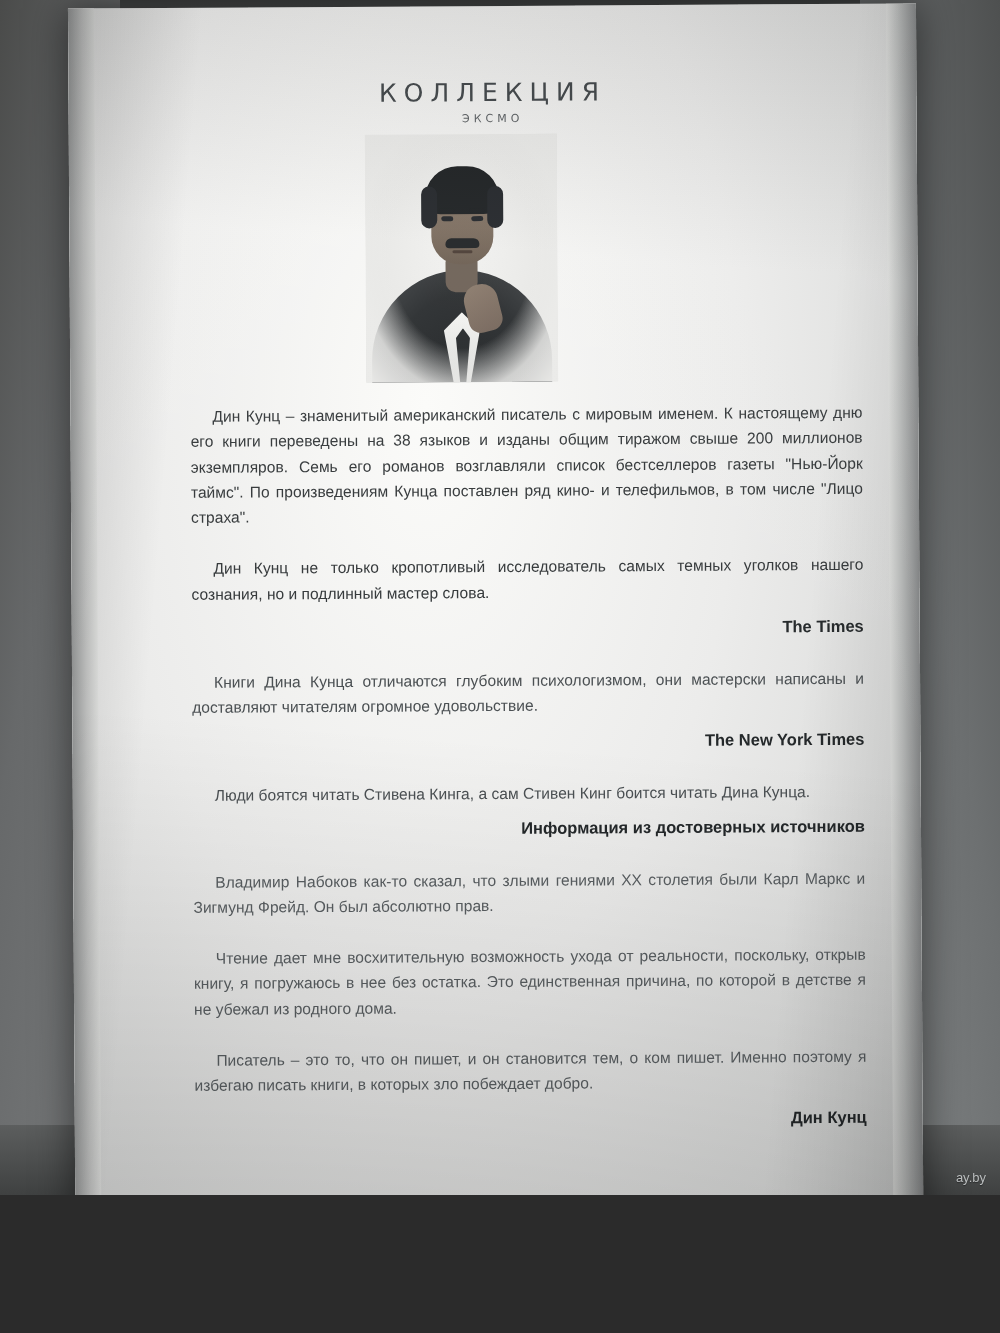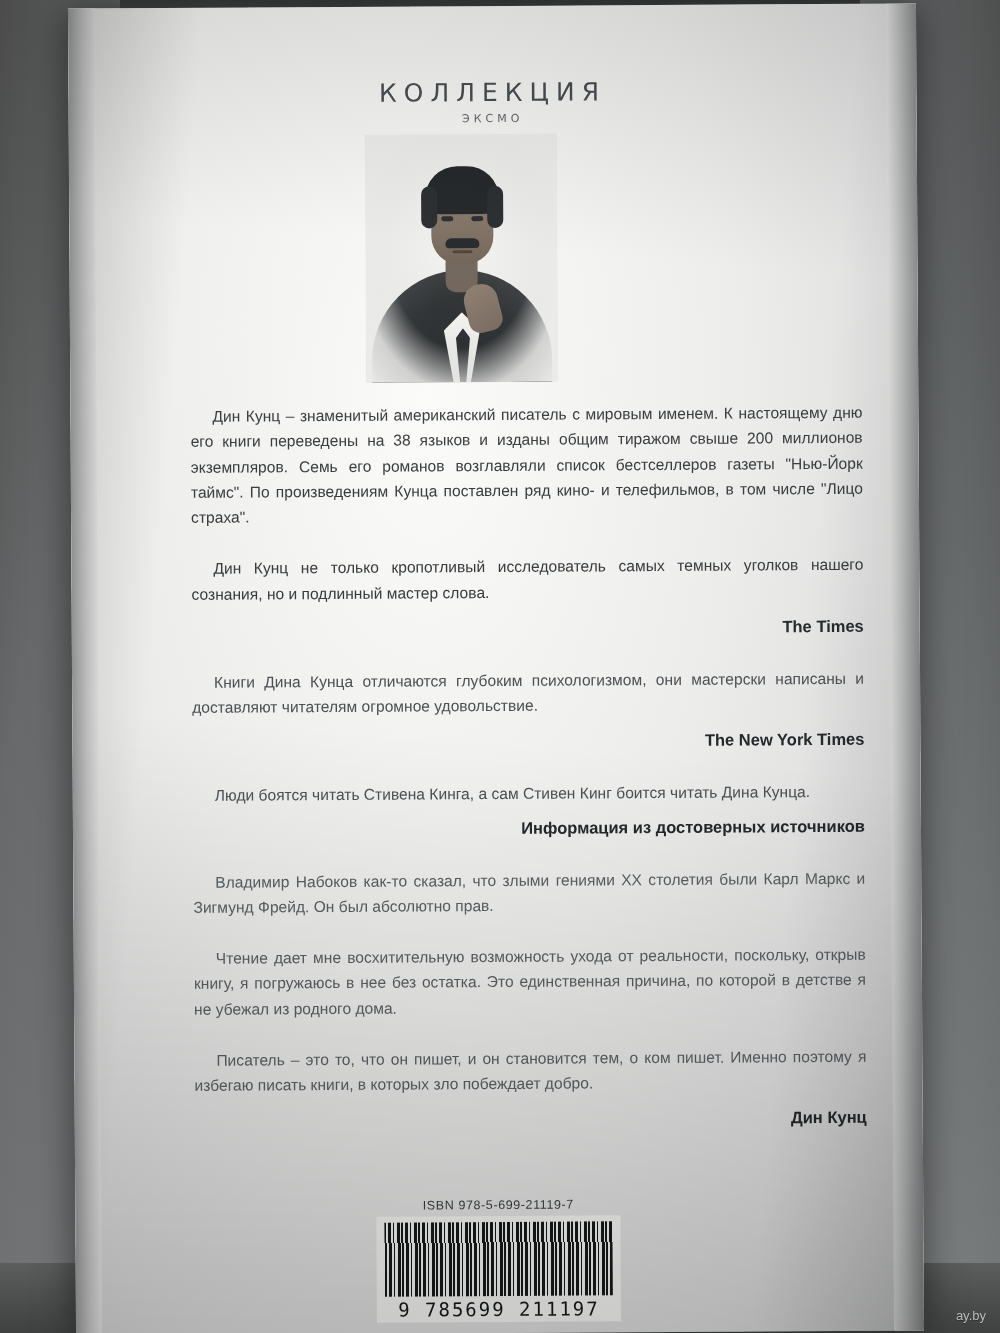--- a/index.html
+++ b/index.html
@@ -3,21 +3,21 @@
 <meta charset="utf-8">
 <style>
   html, body {
     margin: 0;
     padding: 0;
     background: #2b2b2b;
   }
   .photo {
     position: relative;
     width: 1000px;
-    height: 1333px;
+    height: 1195px;
     overflow: hidden;
     background: #6d6f6e;
     font-family: "Liberation Sans", sans-serif;
   }
 
   
   .bg-left {
     position: absolute;
     left: 0; top: 0;
     width: 120px; height: 1333px;

